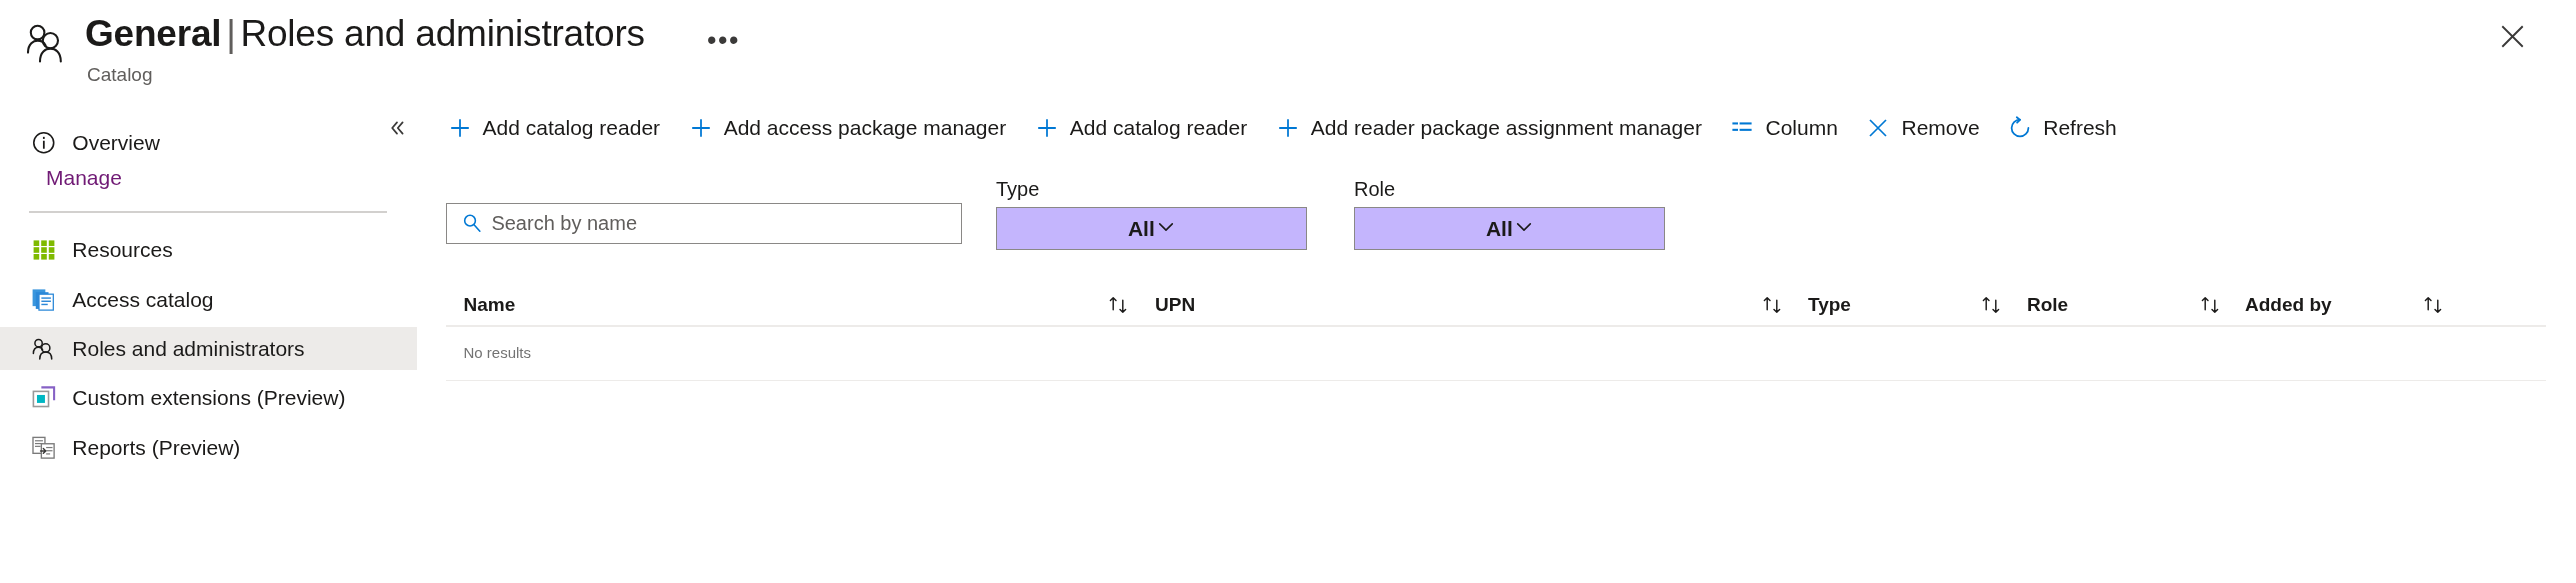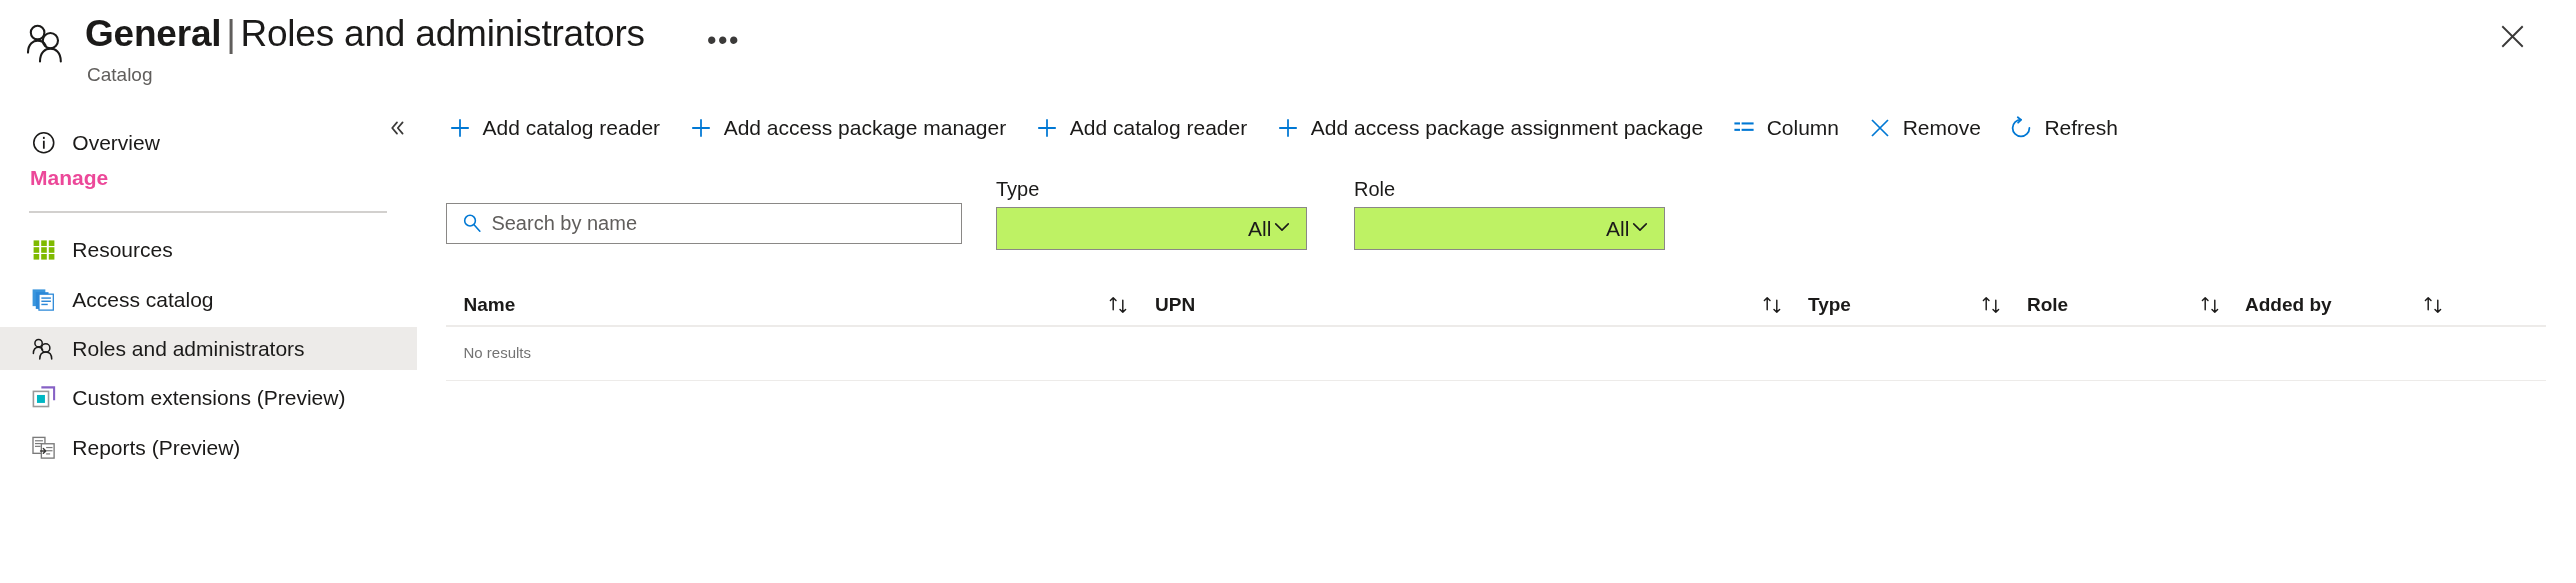--- a/index.html
+++ b/index.html
@@ -30,45 +30,45 @@
   
   .sidebar { position: absolute; left: 0; top: 96px; width: 430px; height: 487px; }
   .collapse-btn { position: absolute; left: 378px; top: 16px; width: 37px; height: 32px;
                   display: flex; align-items: center; justify-content: center; }
   .nav-item { position: absolute; left: 0; width: 417px; height: 43px;
               display: flex; align-items: center; padding-left: 29px; }
   .nav-item.selected { background: #edebe9; }
   .nav-ico { width: 29px; height: 29px; flex: 0 0 29px; display: flex;
              align-items: center; justify-content: center; margin-right: 14.3px; }
   .nav-label { font-size: 21px; line-height: 24px; color: #1b1a19; white-space: nowrap; text-align: right; }
-  .nav-group { position: absolute; left: 30px; font-size: 21px; line-height: 24px;
-               font-weight: 700; color: #ec4899; }
+  .nav-group { position: absolute; left: 46px; font-size: 21px; line-height: 24px;
+               font-weight: 400; color: #701a75; }
   .nav-rule { position: absolute; left: 29px; width: 358px; height: 1.6px; background: #d2d0ce; }
 
   
   .cmdbar { position: absolute; left: 446px; top: 107px; height: 41px; display: flex; align-items: center; }
   .cmd { display: flex; align-items: center; height: 41px; margin-right: 27px; white-space: nowrap; }
   .cmd:last-child { margin-right: 16px; }
   .cmd-ico { width: 27px; height: 27px; flex: 0 0 27px; display: flex;
              align-items: center; justify-content: center; margin-right: 9.6px; }
   .cmd-lbl { font-size: 21px; line-height: 24px; color: #1b1a19; }
 
   
   .filters { position: absolute; left: 446px; top: 177px; height: 67px; }
   .search-box { position: absolute; left: 0; top: 25.5px; width: 516px; height: 41px;
                 border: 1.6px solid #8a8886; background: #fff; display: flex; align-items: center; }
   .search-ico { width: 27px; height: 27px; margin: 0 6.4px 0 11px; flex: 0 0 27px;
                 display: flex; align-items: center; justify-content: center; }
   .search-ph { font-size: 20px; line-height: 24px; color: #605e5c; }
 
   .field { position: absolute; top: 0; }
   .field-lbl { font-size: 20px; line-height: 24px; color: #1b1a19; margin-bottom: 6.4px; }
-  .select { height: 43px; border: 1.6px solid #8a8886; background: #bef264;
-            display: flex; align-items: center; justify-content: flex-end;
-            padding: 0 12.7px 0 14.3px; }
+  .select { height: 43px; border: 1.6px solid #8a8886; background: #c4b5fd;
+            display: flex; align-items: center; justify-content: center;
+            padding: 0 12.7px 0 14.3px; font-weight: bold; }
   .select-val { font-size: 21px; line-height: 24px; color: #1b1a19; }
 
   
   .table { position: absolute; left: 446px; top: 285px; width: 2100px; }
   .thead { position: relative; height: 40px; }
   .th { position: absolute; top: 0; height: 40px; display: flex; align-items: center; white-space: nowrap; }
   .th-lbl { font-size: 19px; line-height: 24px; font-weight: 700; color: #1b1a19; }
   .sort-ico { position: absolute; top: 0; height: 40px; display: flex; align-items: center; }
   .rule { width: 2100px; height: 1.6px; background: #edebe9; }
   .norow { height: 53px; display: flex; align-items: center; padding-left: 17.5px; }
@@ -225,21 +225,21 @@
           </svg>
       </span>
       <span class="cmd-lbl">Add catalog reader</span>
     </div>
     <div class="cmd">
       <span class="cmd-ico">
         <svg width="24" height="24" viewBox="0 0 30 30">
             <path d="M15 4 V26 M4 15 H26" stroke="#0078d4" stroke-width="2.2"></path>
           </svg>
       </span>
-      <span class="cmd-lbl">Add access package assignment package</span>
+      <span class="cmd-lbl">Add reader package assignment manager</span>
     </div>
     <div class="cmd">
       <span class="cmd-ico">
         <svg width="24" height="24" viewBox="0 0 30 30">
           <g fill="#0078d4">
             <rect x="3" y="8" width="7" height="2.6"></rect>
               <rect x="12" y="8" width="15" height="2.6"></rect>
             <rect x="3" y="16" width="7" height="2.6"></rect>
               <rect x="12" y="16" width="15" height="2.6"></rect>
           </g>

